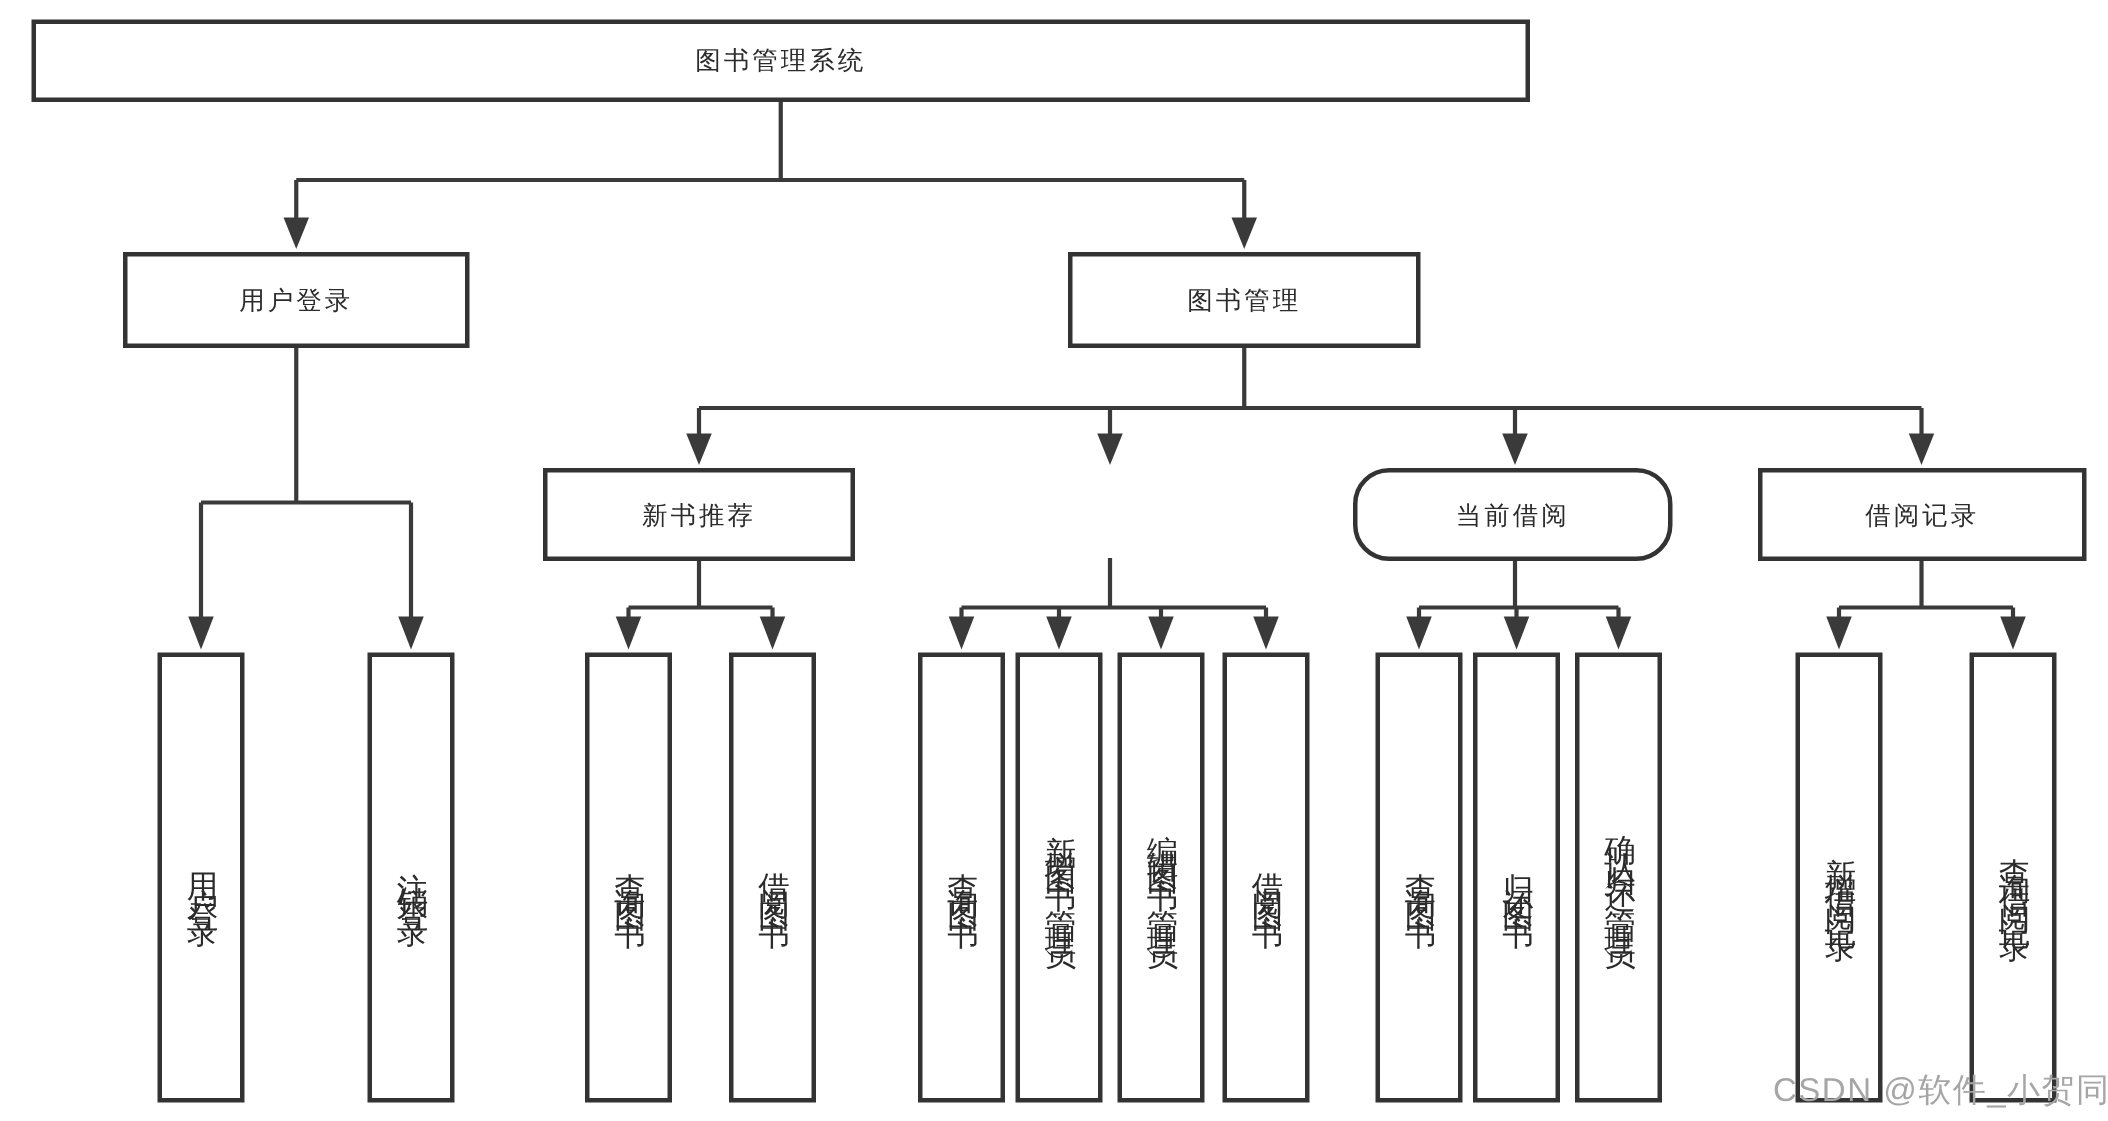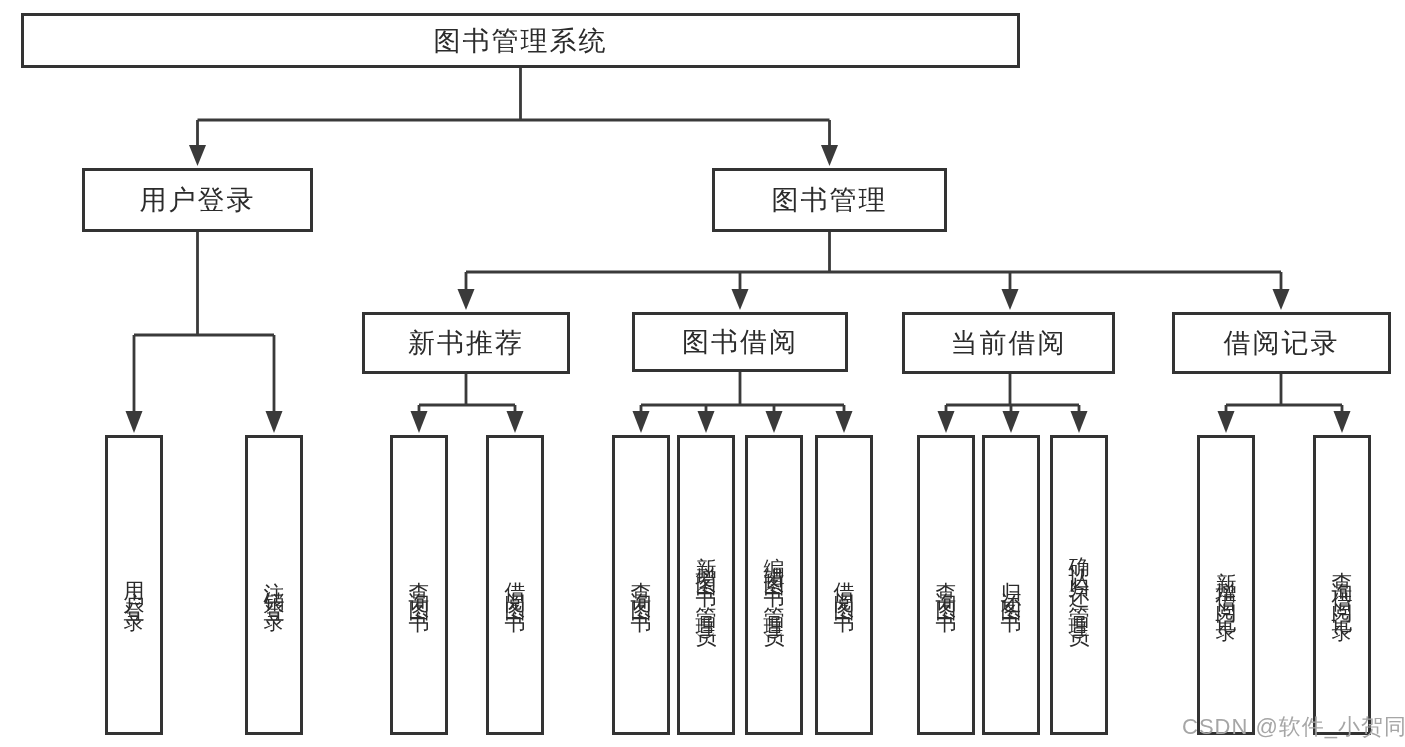--- a/index.html
+++ b/index.html
@@ -29,40 +29,40 @@
     stroke: none;
   }
   .node {
     position: absolute;
     box-sizing: border-box;
     border: 3px solid #333333;
     background: #ffffff;
     display: flex;
     align-items: center;
     justify-content: center;
-    font-size: 27px;
+    font-size: 17px;
     color: #2b2b2b;
     letter-spacing: 2px;
     text-align: center;
   }
   .node.v {
     writing-mode: vertical-rl;
     text-orientation: mixed;
     letter-spacing: 10px;
     font-size: 21px;
   }
   
   .n-root { left: 21px;  top: 13px;  width: 999px; height: 55px; }
   
   .n-l2a  { left: 82px;  top: 168px; width: 231px; height: 64px; }
   .n-l2b  { left: 712px; top: 168px; width: 235px; height: 64px; }
   
   .n-l3a  { left: 362px;  top: 312px; width: 208px; height: 62px; }
   .n-l3b  { left: 632px;  top: 312px; width: 216px; height: 60px; }
-  .n-l3c  { left: 902px;  top: 312px; width: 213px; height: 62px; }
+  .n-l3c  { left: 902px;  top: 312px; width: 213px; height: 62px; border-radius: 24px; }
   .n-l3d  { left: 1172px; top: 312px; width: 219px; height: 62px; }
   
   .leaf   { top: 435px; width: 58px; height: 300px; }
   .n-f01 { left: 105px; }
   .n-f02 { left: 245px; }
   .n-f03 { left: 390px; }
   .n-f04 { left: 486px; }
   .n-f05 { left: 612px; }
   .n-f06 { left: 677px; }
   .n-f07 { left: 745px; }
@@ -130,21 +130,20 @@
       <polygon points="1333.5,411 1350.5,411 1342,433"></polygon>
     </g>
   </svg>
 
   <div class="node n-root">图书管理系统</div>
 
   <div class="node n-l2a">用户登录</div>
   <div class="node n-l3a">新书推荐</div>
 
   <div class="node n-l2b">图书管理</div>
-  <div class="node n-l3b">图书借阅</div>
   <div class="node n-l3c">当前借阅</div>
   <div class="node n-l3d">借阅记录</div>
 
   <div class="node v leaf n-f01">用户登录</div>
   <div class="node v leaf n-f02">注销登录</div>
 
   <div class="node v leaf n-f03">查询图书</div>
   <div class="node v leaf n-f04">借阅图书</div>
 
   <div class="node v leaf n-f05">查询图书</div>

